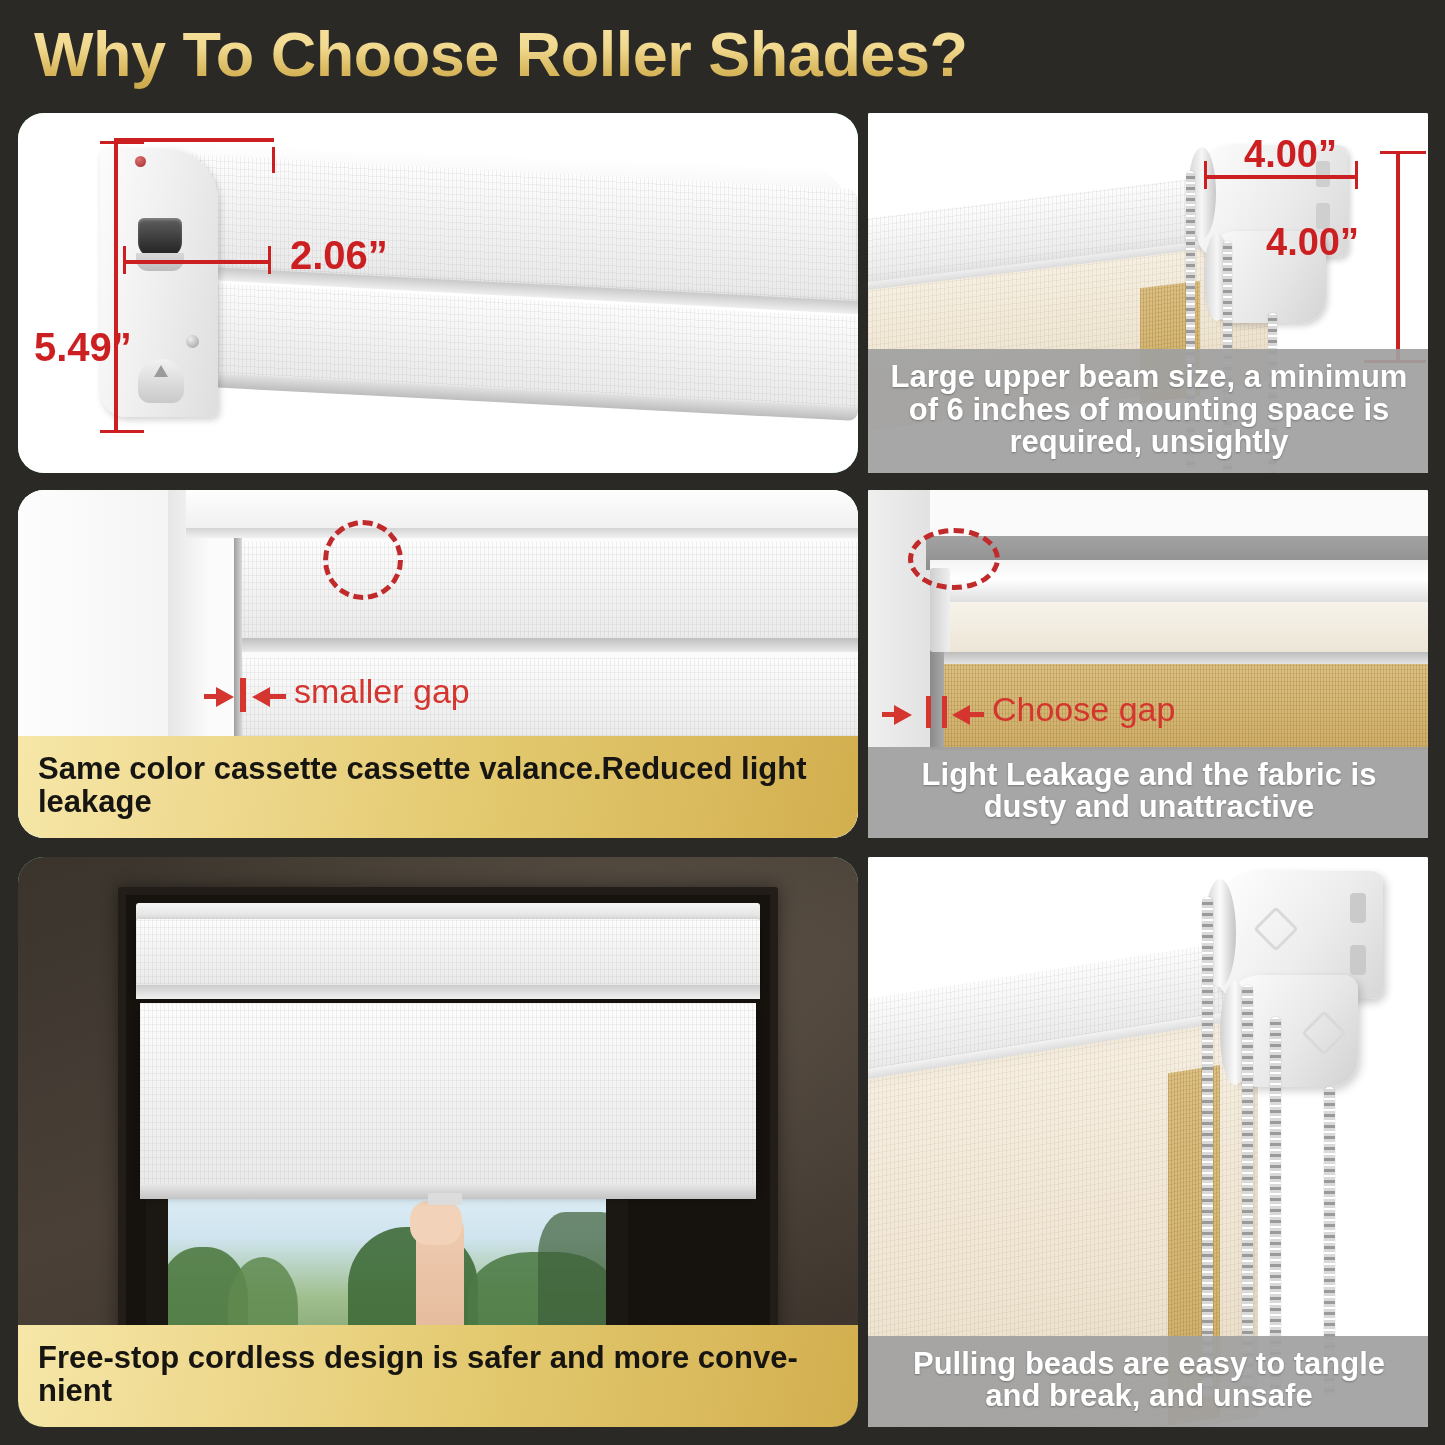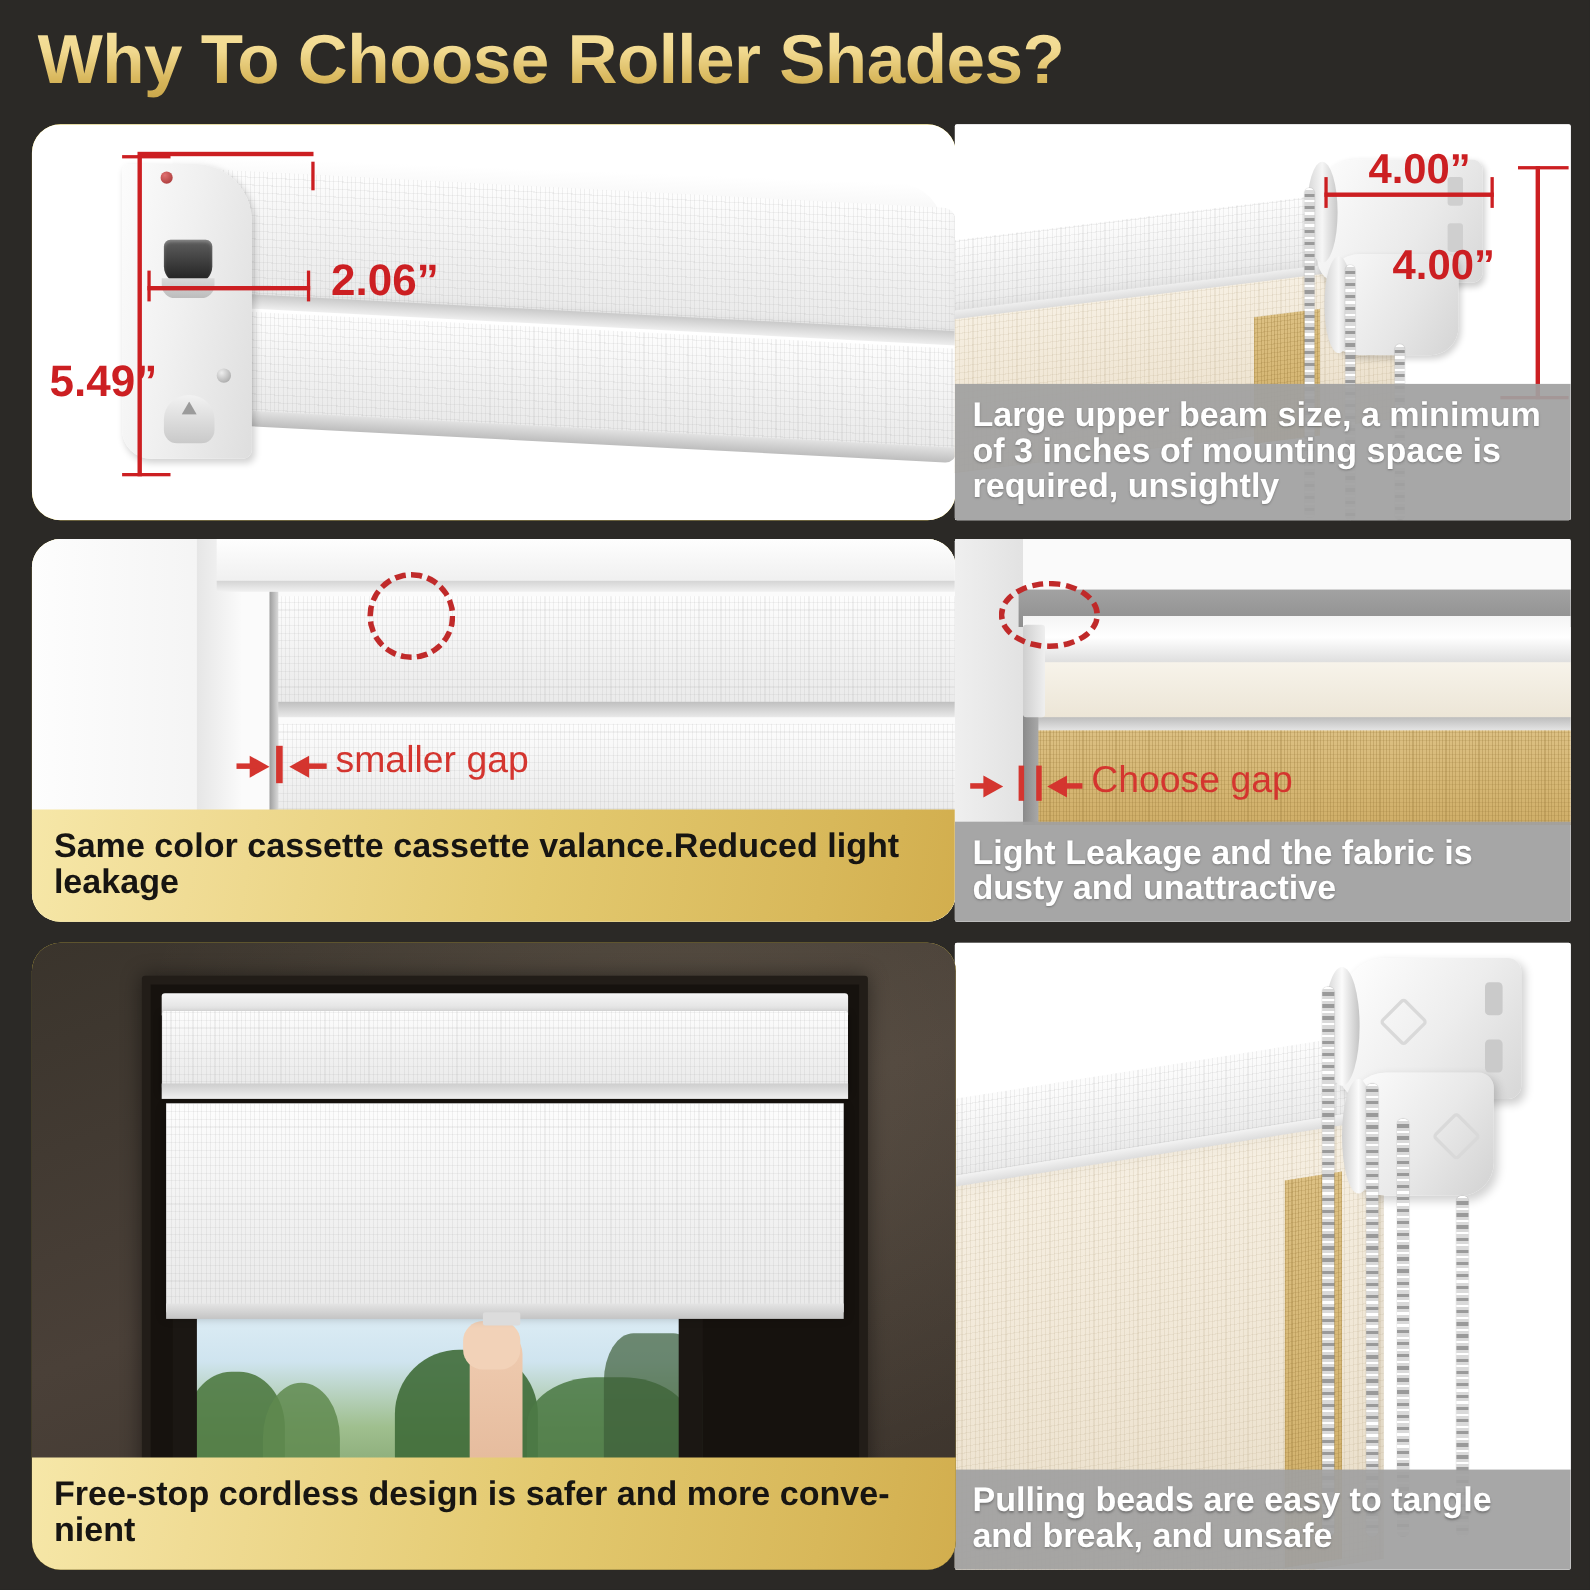--- a/index.html
+++ b/index.html
@@ -17,22 +17,22 @@
     position:absolute;left:34px;top:18px;
     font-size:63px;font-weight:bold;letter-spacing:-0.5px;
     background:linear-gradient(180deg,#f7e3a2 0%,#f1d98f 40%,#d8b75c 75%,#c9a64a 100%);
     -webkit-background-clip:text;background-clip:text;color:transparent;
     -webkit-text-fill-color:transparent;
     text-shadow:none;white-space:nowrap;
   }
 
   
   .panel{position:absolute;overflow:hidden;}
-  .panel.good{border-radius:26px;background:#fde047;margin-left:11px;}
-  .panel.bad{border-radius:2px;background:#ffffff;}
+  .panel.good{border-radius:26px;background:#86efac;}
+  .panel.bad{border-radius:2px;background:#ffffff;text-align:center;}
 
   .pic{position:absolute;left:0;top:0;width:100%;height:100%;overflow:hidden;}
 
   
   .cap{position:absolute;left:0;right:0;bottom:0;box-sizing:border-box;}
   .cap.good{
     background:linear-gradient(100deg,#f6e7a8 0%,#f0dc95 18%,#e3c96f 55%,#d8b85a 85%,#d2ae4e 100%);
     color:#171512;font-weight:bold;font-size:31px;line-height:1.07;
     padding:16px 18px 20px 20px;
     border-bottom-left-radius:26px;border-bottom-right-radius:26px;
@@ -173,21 +173,21 @@
       <div class="dim-line-h" style="left:336px;top:62px;width:154px;"></div>
       <div class="dim-tick-v" style="left:336px;top:48px;height:28px;"></div>
       <div class="dim-tick-v" style="left:487px;top:48px;height:28px;"></div>
       <div class="dim-label" style="left:376px;top:20px;font-size:38px;">4.00”</div>
 
       <div class="dim-line-v" style="left:528px;top:38px;height:212px;"></div>
       <div class="dim-tick-h" style="left:512px;top:38px;width:46px;"></div>
       <div class="dim-tick-h" style="left:496px;top:247px;width:62px;"></div>
       <div class="dim-label" style="left:398px;top:108px;font-size:38px;">4.00”</div>
     </div>
-    <div class="cap bad">Large upper beam size, a minimum of 3 inches of mounting space is required, unsightly</div>
+    <div class="cap bad">Large upper beam size, a minimum of 6 inches of mounting space is required, unsightly</div>
   </div>
 
   <div class="panel good" style="left:18px;top:490px;width:840px;height:348px;">
     <div class="pic">
       <div style="position:absolute;inset:0;background:#fbfbfb;"></div>
 
       <div style="position:absolute;left:0;top:0;width:180px;height:260px;background:linear-gradient(90deg,#fdfdfd,#f3f3f3);"></div>
       <div style="position:absolute;left:150px;top:0;width:40px;height:260px;background:linear-gradient(90deg,#e6e6e6,#fafafa);"></div>
 
       <div style="position:absolute;left:168px;top:0;width:672px;height:44px;background:linear-gradient(180deg,#fefefe,#eeeeee);"></div>

